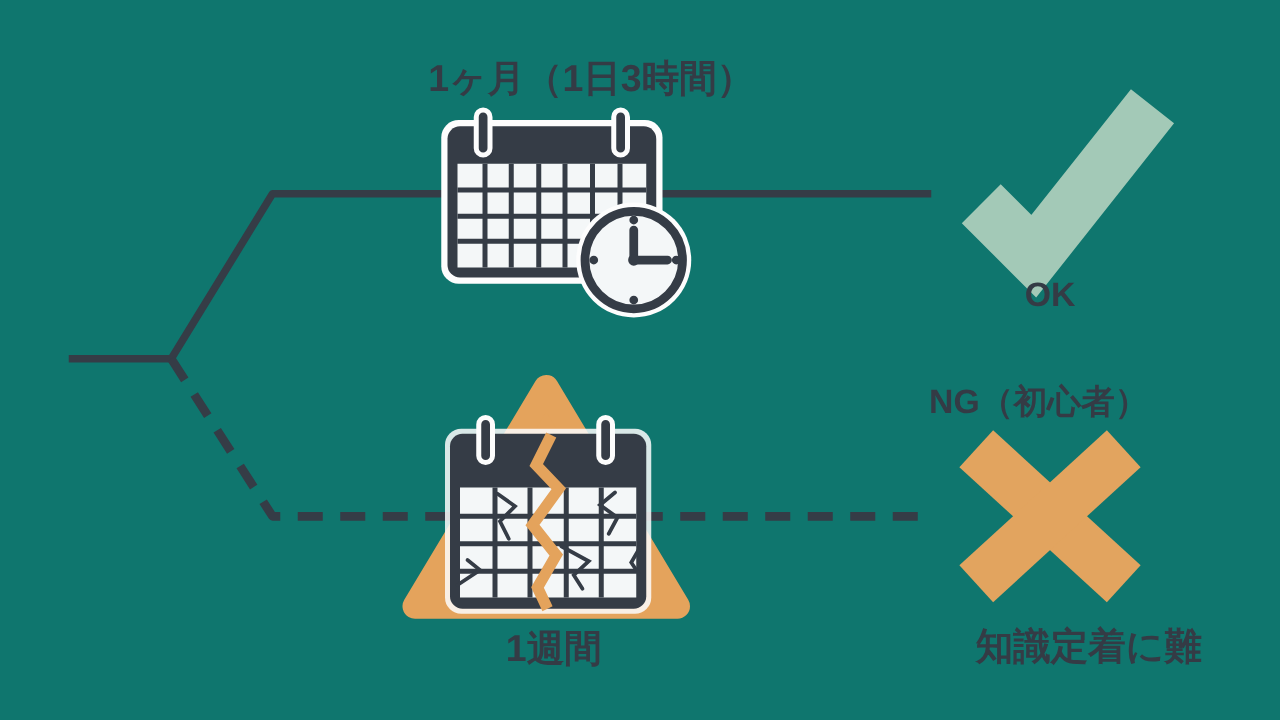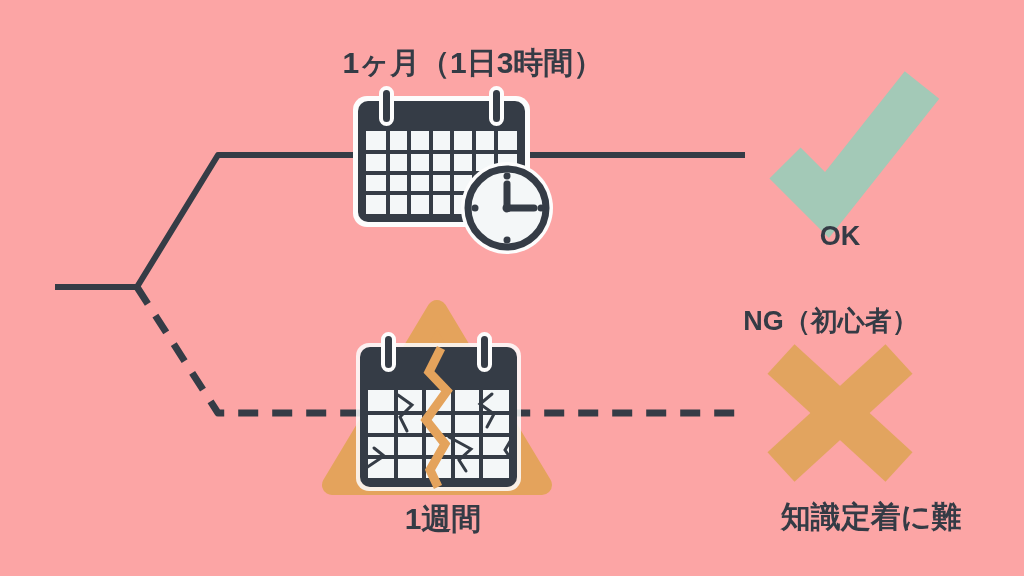--- a/index.html
+++ b/index.html
@@ -1,19 +1,19 @@
 <!DOCTYPE html>
 <html><head>
 <meta charset="utf-8">
 <style>
   html,body{margin:0;padding:0;background:#fdfdfd;}
   .canvas{
     position:relative;
     width:1024px;height:576px;
-    background:#fca5a5;
+    background:#0f766e;
     overflow:hidden;
     font-family:"Liberation Sans", sans-serif;
   }
   svg{position:absolute;left:0;top:0;}
   .label{
     font-family:"Liberation Sans","DejaVu Sans",sans-serif;
     font-weight:700;
     fill:#343b45;
   }
   .label-lg{font-size:30px;}

